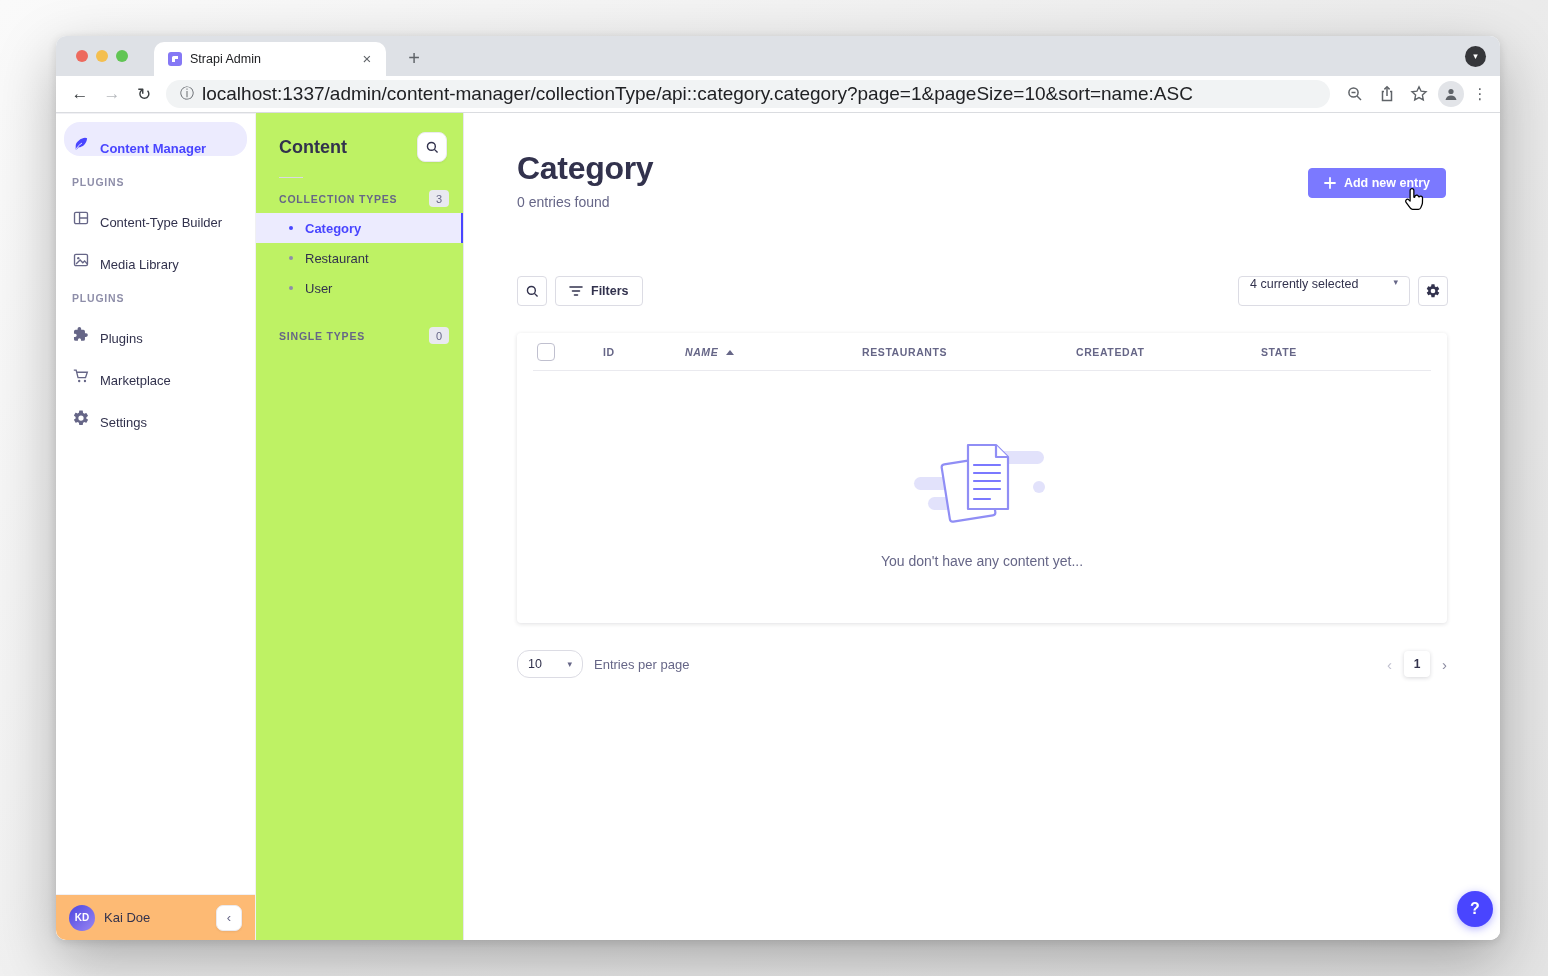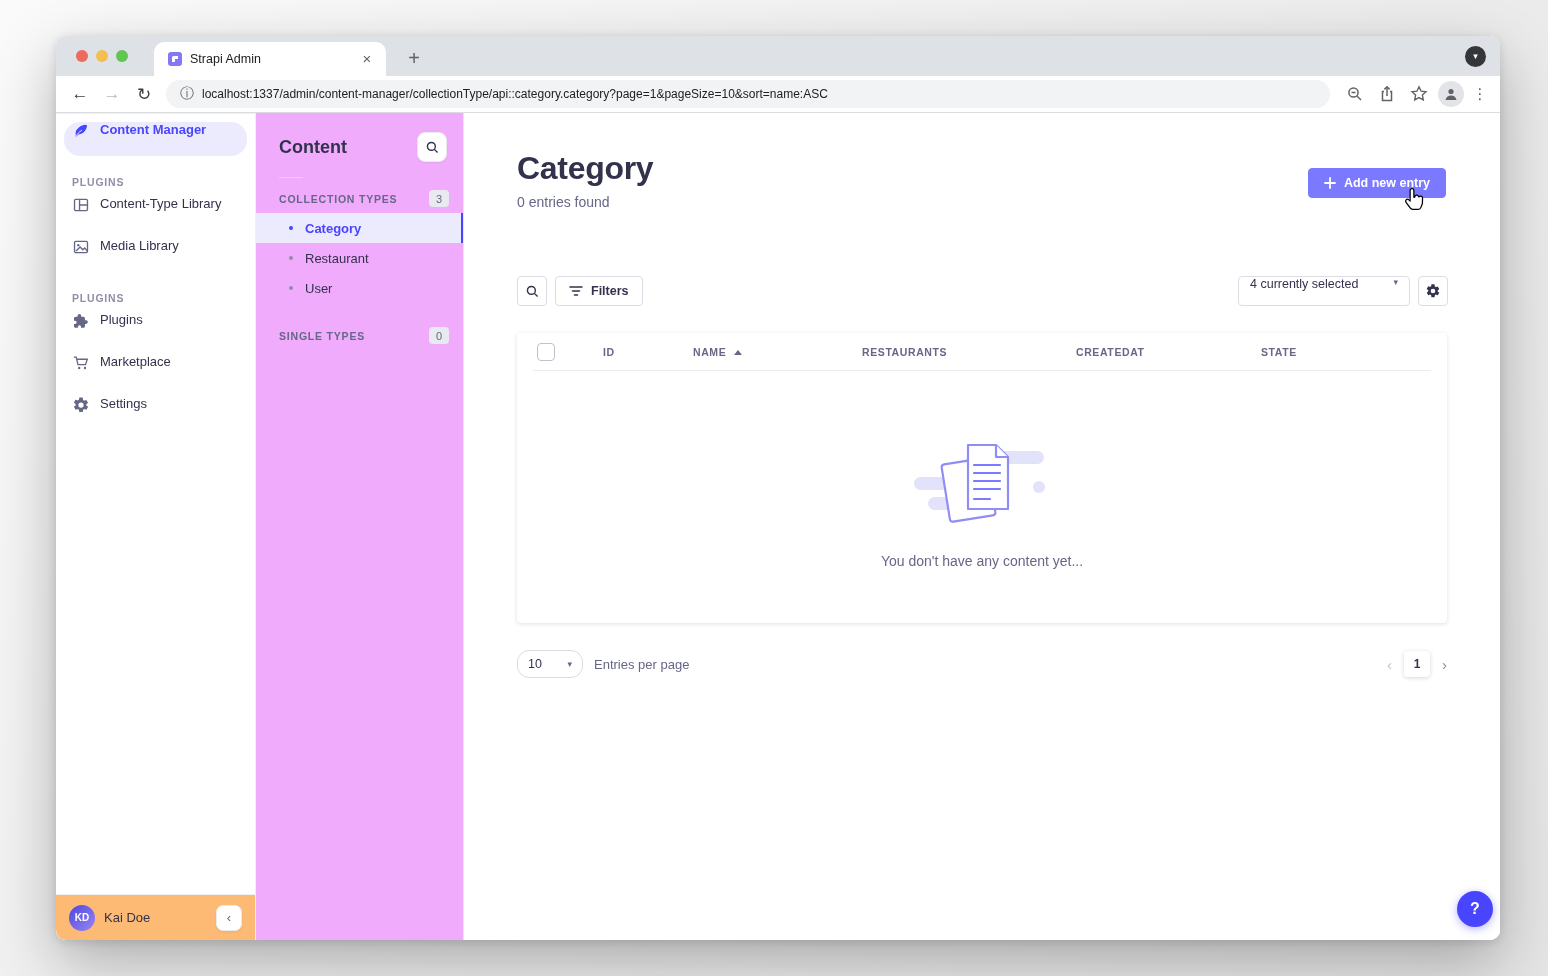--- a/index.html
+++ b/index.html
@@ -37,47 +37,47 @@
   .chev-badge { position:absolute; right:14px; top:10px; width:21px; height:21px; border-radius:50%; background:#35363a; color:#fff; font-size:9px; text-align:center; line-height:21px; }
 
   .toolbar { height:37px; background:#fff; border-bottom:1px solid #dadce0; display:flex; align-items:center; padding:0 10px; gap:4px; flex:0 0 auto; }
   .nav-ic { width:28px; height:28px; display:flex; align-items:center; justify-content:center; font-size:17px; color:#3c4043; border-radius:50%; flex:0 0 auto; }
   .nav-ic.disabled { color:#b6b9bd; }
   .urlbar {
     flex:1; height:28px; background:#f1f3f4; border-radius:14px; margin:0 8px 0 4px;
     display:flex; align-items:center; padding:0 14px; gap:8px; min-width:0;
   }
   .urlbar .info { font-size:14px; color:#5f6368; flex:0 0 auto; }
-  .url-text { font-size:12px; color:#202124; white-space:nowrap; overflow:hidden; }
+  .url-text { font-size:19px; color:#202124; white-space:nowrap; overflow:hidden; }
   .tool-right { display:flex; align-items:center; gap:6px; flex:0 0 auto; }
   .tool-right .nav-ic { width:26px; }
   .avatar-btn { width:26px; height:26px; border-radius:50%; background:#e2e4e8; display:flex; align-items:center; justify-content:center; }
   .kebab { font-size:15px; color:#5f6368; letter-spacing:0; width:20px; text-align:center; }
 
   
   .content { flex:1; display:flex; min-height:0; background:#fff; }
 
   
   .nav { width:200px; background:#fff; border-right:1px solid #f0f0f3; position:relative; flex:0 0 auto; }
   .brand { display:flex; align-items:center; gap:10px; padding:13px 14px; }
   .logo { width:31px; height:31px; border-radius:7px; background:#5a4ff3; position:relative; flex:0 0 auto; }
   .brand-txt .bt { font-size:13px; font-weight:bold; color:#32324d; }
   .brand-txt .bs { font-size:11.5px; color:#666687; margin-top:1px; }
   .nav-div { height:1px; background:#f0f0f4; }
-  .nav-item { height:34px; margin:8px 8px 0; display:flex; align-items:flex-start; gap:10px; padding:0 8px; border-radius:16px; font-size:13px; color:#32324d; }
+  .nav-item { height:34px; margin:8px 8px 0; display:flex; align-items:flex-end; gap:10px; padding:0 8px; border-radius:16px; font-size:13px; color:#32324d; }
   .nav-item.active { background:#ecebfe; color:#4945ff; font-weight:bold; }
   .nav-item svg { flex:0 0 auto; }
   .sec-label { font-size:10.5px; font-weight:bold; letter-spacing:.8px; color:#8e8ea9; margin:20px 16px 2px; }
   .nav-user { position:absolute; left:0; right:0; bottom:0; height:46px; border-top:1px solid #f0f0f4; display:flex; align-items:center; padding:0 13px; gap:9px; background:#fdba74; }
   .kd { width:26px; height:26px; border-radius:50%; background:linear-gradient(135deg,#4c46e0,#9a86f2); color:#fff; font-size:10px; font-weight:bold; display:flex; align-items:center; justify-content:center; flex:0 0 auto; }
   .nav-user .uname { font-size:13px; color:#32324d; flex:1; }
   .collapse-btn { width:26px; height:26px; border:1px solid #eaeaef; border-radius:7px; background:#fff; color:#666687; font-size:13px; display:flex; align-items:center; justify-content:center; box-shadow:0 1px 2px rgba(33,33,52,.08); }
 
   
-  .subnav { width:208px; background:#f0abfc; border-right:1px solid #e7e7ee; flex:0 0 auto; padding-top:19px; }
+  .subnav { width:208px; background:#bef264; border-right:1px solid #e7e7ee; flex:0 0 auto; padding-top:19px; }
   .subnav-head { display:flex; align-items:center; justify-content:space-between; padding:0 16px 0 23px; }
   .subnav-title { font-size:18px; font-weight:bold; color:#32324d; }
   .search-sq { width:30px; height:30px; background:#fff; border:1px solid #eaeaef; border-radius:8px; display:flex; align-items:center; justify-content:center; box-shadow:0 1px 2px rgba(33,33,52,.06); }
   .subnav-rule { width:24px; height:1px; background:#d9d9e3; margin:15px 0 12px 23px; }
   .group-head { display:flex; align-items:center; justify-content:space-between; padding:0 14px 0 23px; margin:10px 0 6px; }
   .group-label { font-size:10.5px; font-weight:bold; letter-spacing:.8px; color:#666687; }
   .badge { min-width:20px; height:17px; background:#e9e9f0; border-radius:4px; color:#666687; font-size:11px; display:flex; align-items:center; justify-content:center; padding:0 5px; }
   .ct-item { height:30px; display:flex; align-items:center; gap:12px; padding-left:33px; font-size:13px; color:#32324d; position:relative; }
   .ct-item .dot { width:4px; height:4px; border-radius:50%; background:#8e8ea9; font-size:0; }
   .ct-item.active { background:#ecebfe; color:#4945ff; font-weight:bold; border-right:2px solid #4945ff; }
@@ -97,21 +97,21 @@
   .filters-btn { height:30px; background:#fff; border:1px solid #dcdce4; border-radius:4px; display:flex; align-items:center; gap:8px; padding:0 13px; font-size:12.5px; font-weight:bold; color:#32324d; }
   .right-actions { margin-left:auto; display:flex; align-items:center; gap:8px; }
   .sel { height:30px; width:172px; background:#fff; border:1px solid #dcdce4; border-radius:4px; display:flex; align-items:flex-start; padding:0 11px; font-size:12.5px; color:#32324d; }
   .sel .caret { margin-left:auto; color:#666687; font-size:9px; }
 
   .card { position:absolute; top:220px; left:53px; right:53px; height:290px; background:#fff; border-radius:4px; box-shadow:0 1px 4px rgba(33,33,52,.14); }
   .thead { position:relative; height:38px; }
   .thead::after { content:""; position:absolute; left:16px; right:16px; bottom:0; height:1px; background:#eaeaef; }
   .th { position:absolute; top:0; line-height:38px; font-size:10.5px; font-weight:bold; letter-spacing:.6px; color:#666687; }
   .checkbox { position:absolute; left:20px; top:10px; width:18px; height:18px; border:1px solid #c0c0cf; border-radius:4px; background:#fff; }
-  .th-id { left:86px; } .th-name { left:176px; } .th-rest { left:345px; } .th-created { left:559px; } .th-state { left:744px; }
+  .th-id { left:86px; } .th-name { left:168px;font-style:italic; } .th-rest { left:345px; } .th-created { left:559px; } .th-state { left:744px; }
   .sort-asc { display:inline-block; margin-left:8px; width:0; height:0; border-left:4px solid transparent; border-right:4px solid transparent; border-bottom:5px solid #666687; vertical-align:1px; }
   .empty { display:flex; flex-direction:column; align-items:center; padding-top:60px; }
   .empty-text { margin-top:18px; font-size:14px; color:#666687; }
 
   .pager { position:absolute; top:537px; left:53px; right:53px; display:flex; align-items:center; }
   .size-sel { width:66px; height:28px; background:#fff; border:1px solid #dcdce4; border-radius:12px; display:flex; align-items:center; padding:0 10px; font-size:12.5px; color:#32324d; }
   .size-sel .caret { margin-left:auto; color:#666687; font-size:9px; }
   .epp { margin-left:11px; font-size:13px; color:#666687; }
   .pages { margin-left:auto; display:flex; align-items:center; gap:12px; }
   .pg-prev { color:#c0c0cf; font-size:15px; }
@@ -202,21 +202,21 @@
 
         <div class="sec-label">PLUGINS</div>
         <div class="nav-item">
           <span>
             <svg width="18" height="18" viewBox="0 0 20 20" fill="none" stroke="#666687" stroke-width="1.5">
                 <rect x="2.8" y="3.8" width="14.4" height="12.4" rx="1.5"></rect>
                 <line x1="8.4" y1="3.8" x2="8.4" y2="16.2"></line>
                 <line x1="8.4" y1="10" x2="17.2" y2="10"></line>
               </svg>
           </span>
-          <span>Content-Type Library</span>
+          <span>Content-Type Builder</span>
         </div>
         <div class="nav-item">
           <span>
             <svg width="18" height="18" viewBox="0 0 20 20" fill="none">
                 <rect x="2.8" y="3.8" width="14.4" height="12.4" rx="1.5" stroke="#666687" stroke-width="1.5"></rect>
                 <circle cx="7" cy="8" r="1.3" fill="#666687"></circle>
                 <path d="M4.5 14.5 9 10l3 3 2-2 3 3.5" stroke="#666687" stroke-width="1.5"></path>
               </svg>
           </span>
           <span>Media Library</span>

